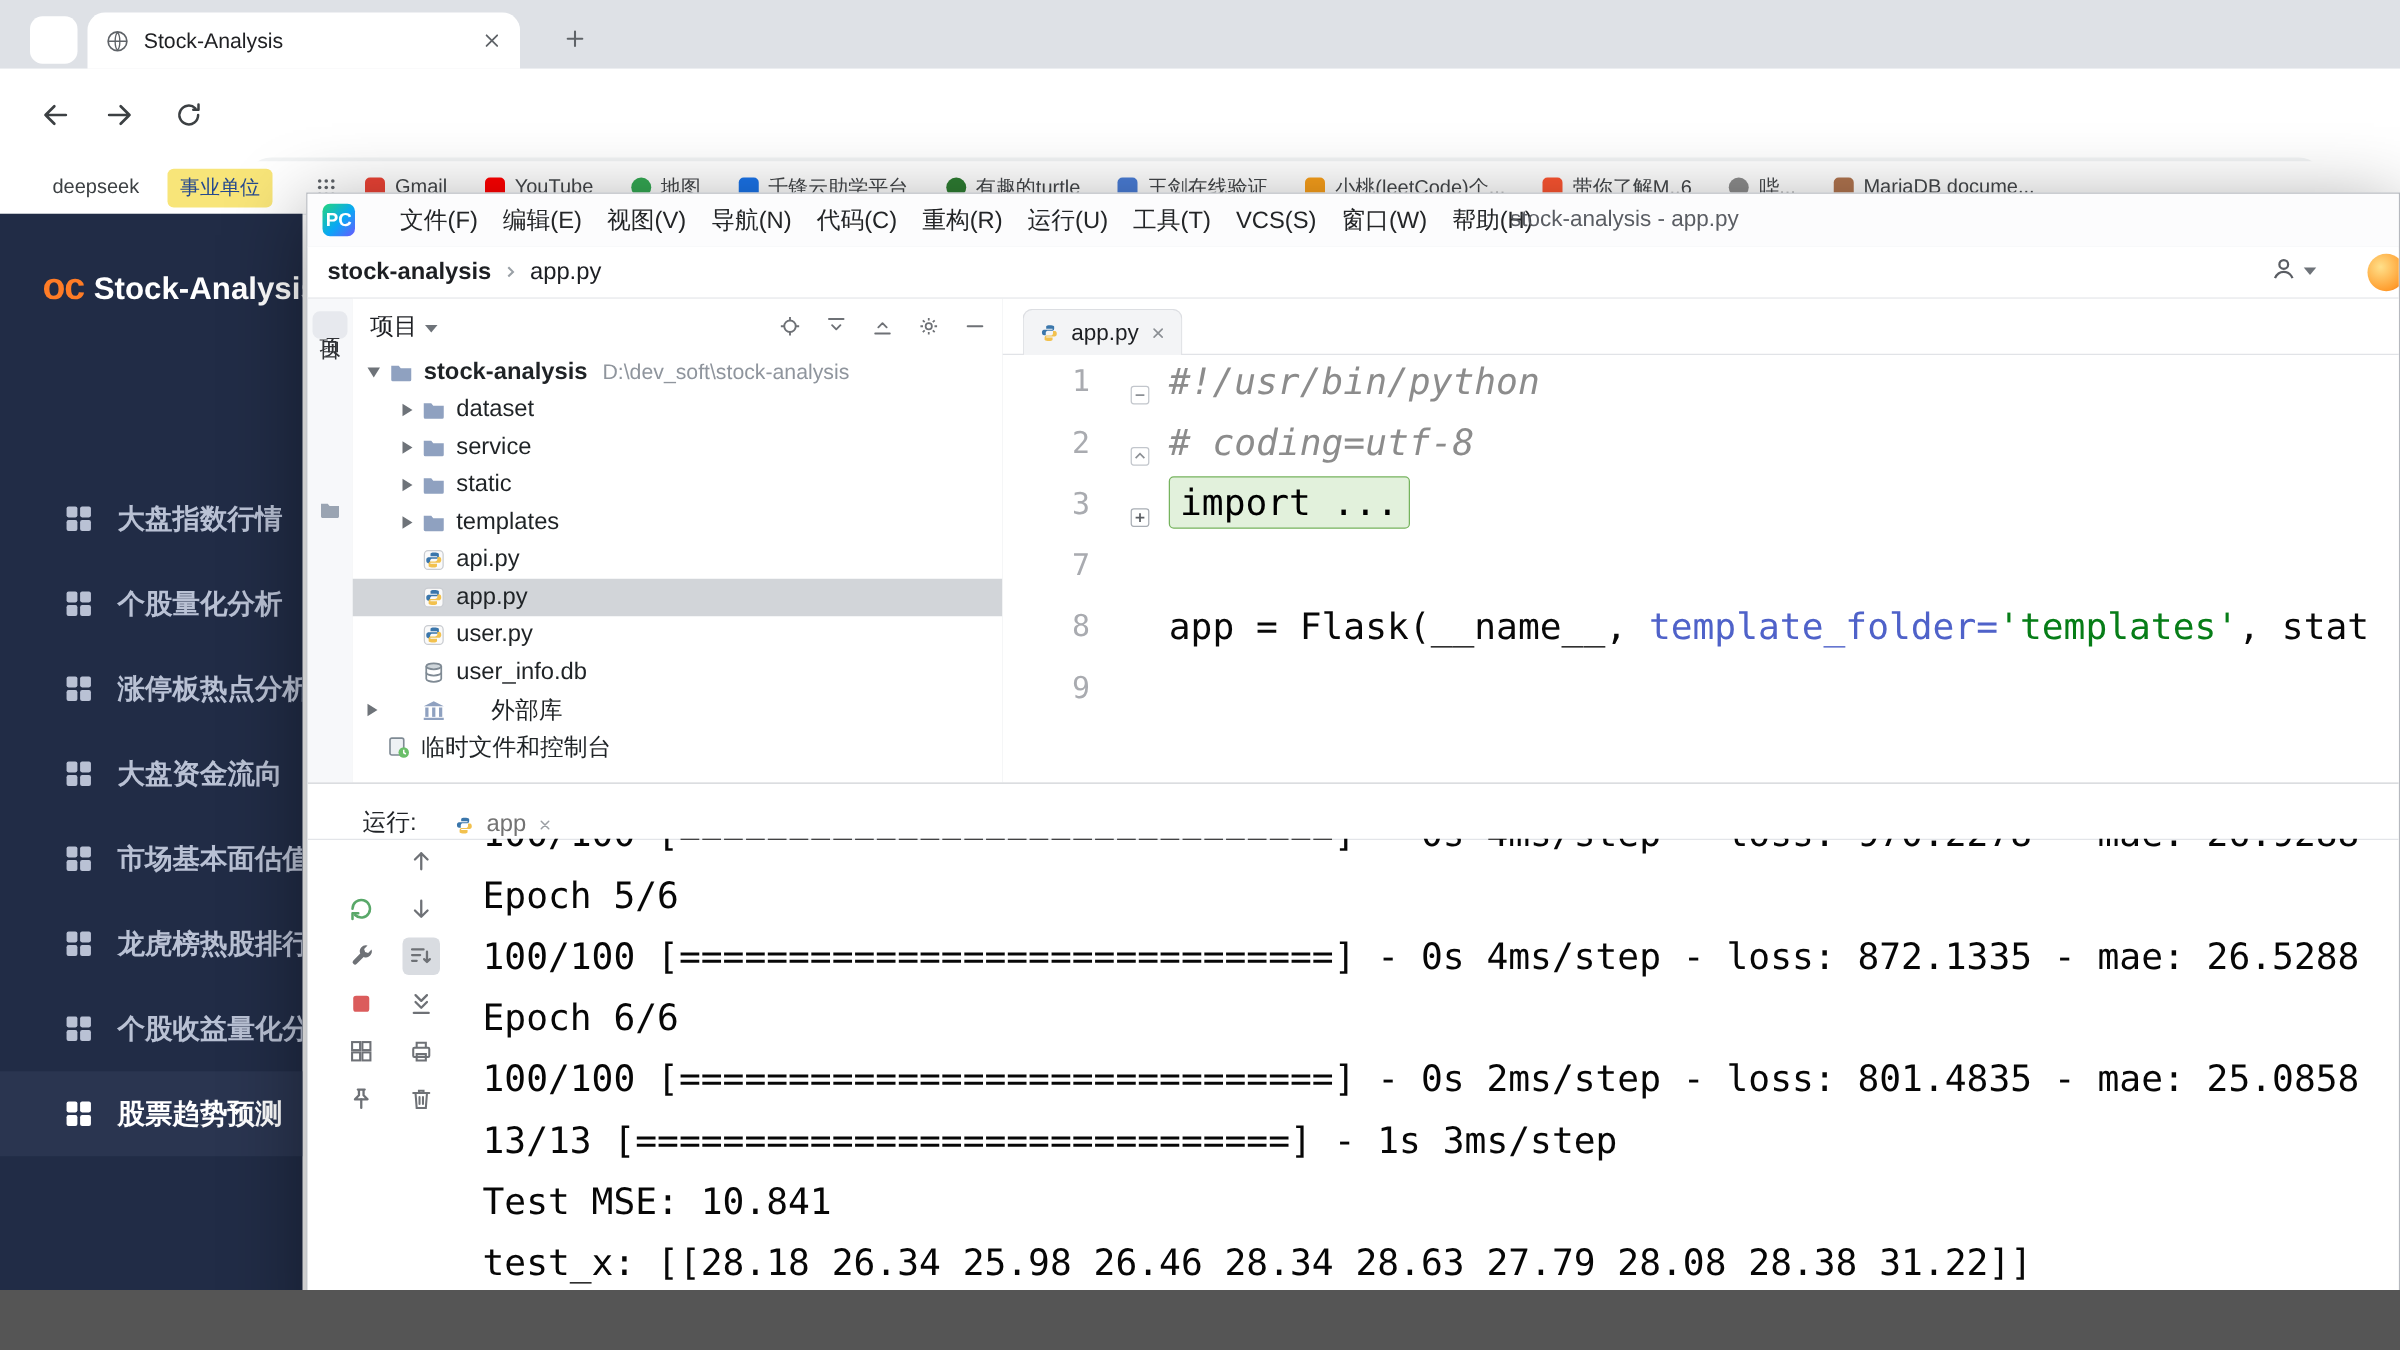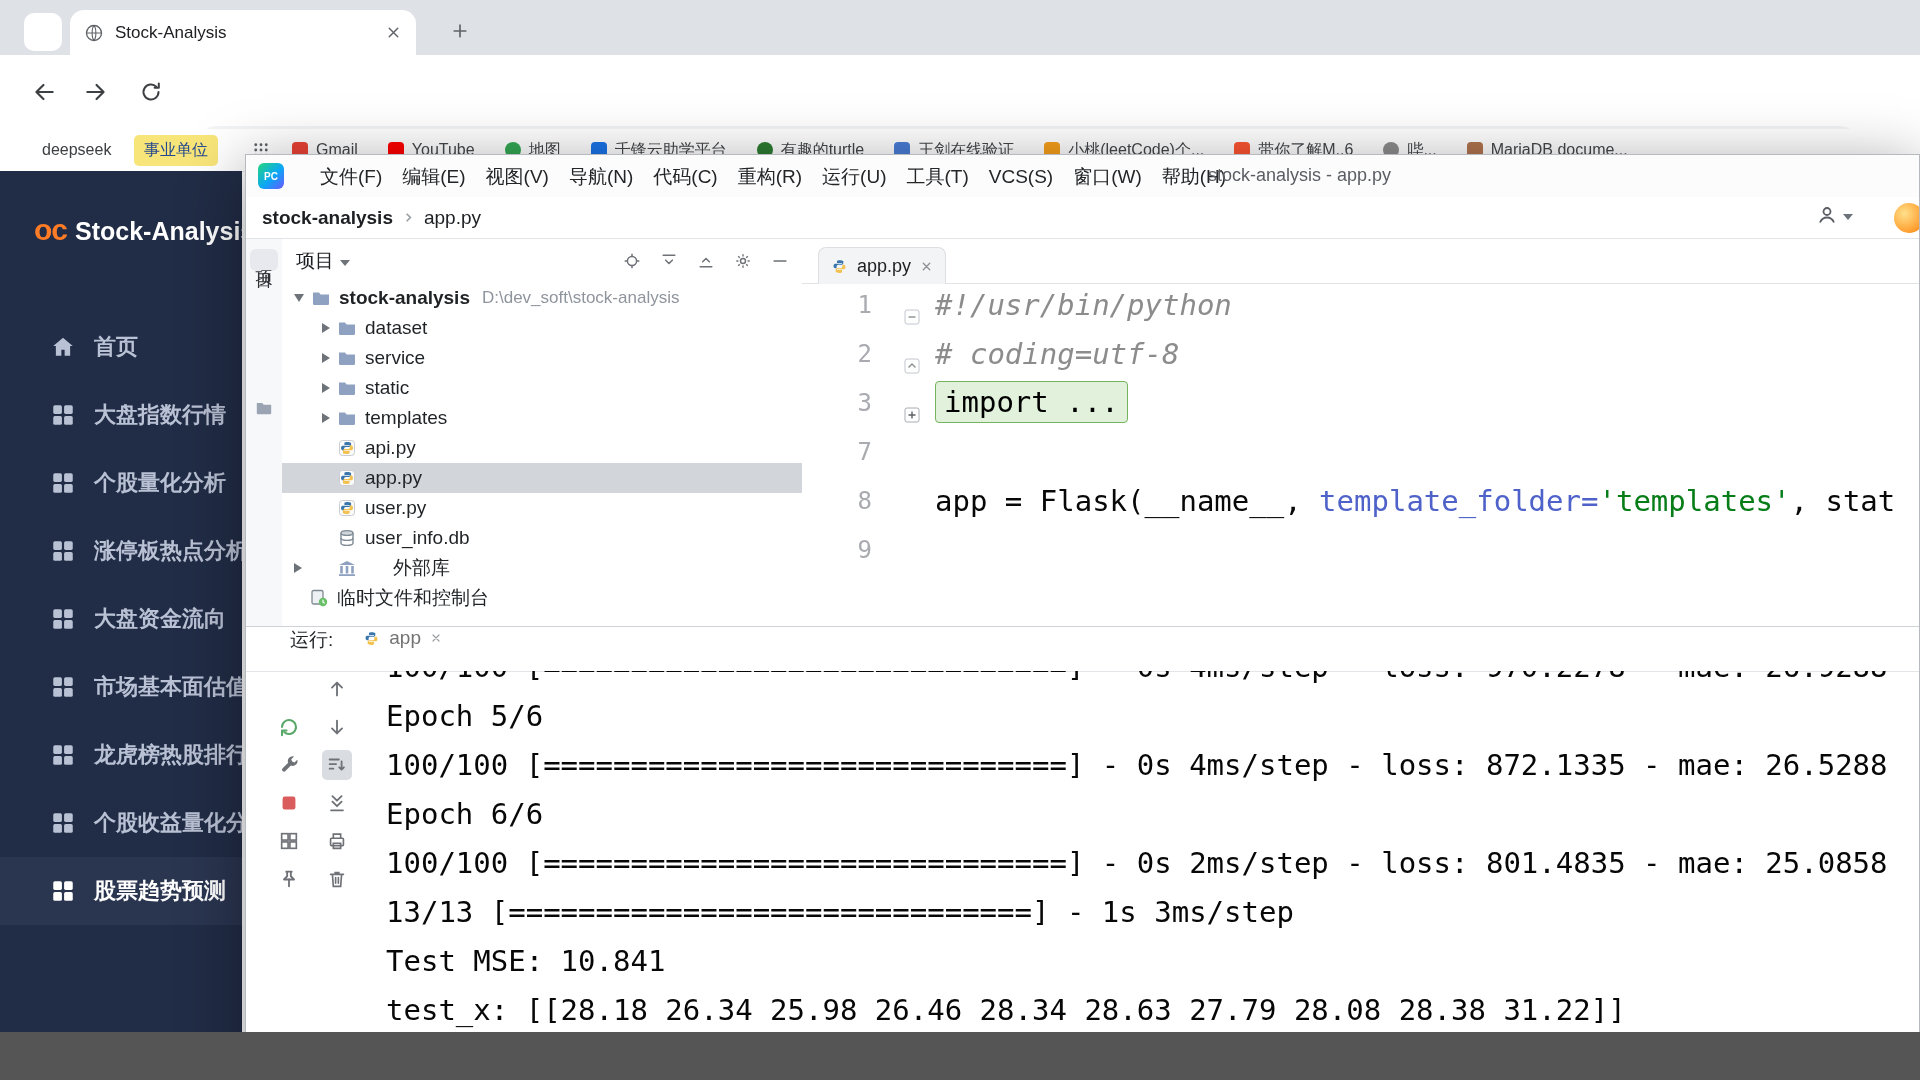--- a/index.html
+++ b/index.html
@@ -39,21 +39,21 @@
   .nav-glyph{width:26px;height:26px;flex:none;}
   .nav-label{font-size:22px;font-weight:600;margin-left:18px;color:inherit;}
 
   
   .ide{position:absolute;left:245px;top:154px;width:1675px;height:926px;background:#fff;
        border:1px solid #b6b9bf;box-sizing:border-box;box-shadow:0 12px 60px rgba(0,0,0,.40);overflow:hidden;}
   .menubar{position:absolute;left:0;top:0;width:100%;height:42px;background:#fcfcfd;border-bottom:1px solid #dadce2;
            display:flex;align-items:center;}
   .pc-logo{width:26px;height:26px;border-radius:6px;margin-left:12px;flex:none;
            background:linear-gradient(135deg,#24d67c,#0aa7f5 55%,#6b57ff);display:flex;align-items:center;justify-content:center;
-           color:#fff;font-size:10px;font-weight:700;}
+           color:#fff;font-size:15px;font-weight:700;}
   .menus{display:flex;margin-left:26px;}
   .menu-item{font-size:19px;color:#232527;padding:0 10px;line-height:41px;cursor:pointer;}
   .win-title{position:absolute;left:962px;top:0;line-height:41px;font-size:18px;color:#5a5d63;white-space:nowrap;}
   .crumbbar{position:absolute;left:0;top:42px;width:100%;height:42px;border-bottom:1px solid #e2e4e8;
             display:flex;align-items:center;padding-left:16px;box-sizing:border-box;gap:8px;background:#fff;}
   .crumb-root{font-size:19px;font-weight:700;color:#1d1f23;}
   .crumb-file{font-size:19px;color:#1d1f23;}
   .user-cluster{position:absolute;right:66px;top:48px;display:flex;align-items:center;gap:4px;}
   .avatar-circle{position:absolute;left:1648px;top:48px;width:30px;height:30px;border-radius:50%;
                  background:radial-gradient(circle at 35% 35%,#ffe08a,#ff9d2e 70%,#e8630f);}
@@ -94,21 +94,21 @@
   .codeline{position:absolute;left:133px;top:0;font-family:"DejaVu Sans Mono",monospace;font-size:29px;white-space:pre;}
   .tok-comment{color:#8c8c8c;font-style:italic;}
   .tok-plain{color:#080808;}
   .tok-param{color:#4f62c9;}
   .tok-string{color:#067d17;}
   .fold-box{display:inline-block;background:#e2f1dc;border:1px solid #76b35e;border-radius:4px;
             padding:0 8px;line-height:40px;color:#000;vertical-align:middle;margin-top:-6px;}
 
   .runpanel{position:absolute;left:0;top:471px;width:100%;height:455px;border-top:1px solid #cfd2d6;background:#fff;}
   .run-head{position:absolute;left:0;top:0;width:100%;height:44px;border-bottom:1px solid #e3e5e9;
-            display:flex;align-items:flex-start;}
+            display:flex;align-items:flex-end;}
   .run-label{font-size:19px;color:#1f2226;margin-left:44px;}
   .run-tab{display:flex;align-items:center;gap:9px;margin-left:30px;}
   .run-tab-label{font-size:19px;color:#737373;}
   .rt-ic{position:absolute;width:30px;height:30px;display:flex;align-items:center;justify-content:center;border-radius:5px;}
   .rt-ic.pressed{background:#d9dce1;}
   .console{position:absolute;left:140px;top:44px;right:0;bottom:0;overflow:hidden;}
   .cline{position:absolute;left:0;height:49px;line-height:49px;font-family:"DejaVu Sans Mono",monospace;
          font-size:29px;color:#070707;white-space:pre;}
 
   .watermark{position:absolute;left:1382px;top:1030px;font-size:30px;color:#c6c6c6;font-weight:500;
@@ -235,26 +235,20 @@
     </div>
   </div>
 
   <div class="sidebar">
     <div class="sb-photo"></div>
     <div class="logo-row">
       <span class="logo-mark">oc</span>
       <span class="logo-text">Stock-Analysis</span>
     </div>
 
-    <div class="nav-item" style="top:142px;">
-      <span class="nav-glyph"><svg width="26" height="26" viewBox="0 0 24 24" fill="currentColor">
-            <path d="M12 3.5L3 11h2.4v9h5.1v-5.4h3v5.4h5.1v-9H21z"></path>
-          </svg></span>
-      <span class="nav-label">首页</span>
-    </div>
     <div class="nav-item" style="top:210px;">
       <span class="nav-glyph"><svg width="26" height="26" viewBox="0 0 24 24" fill="currentColor">
             <rect x="3" y="3" width="8" height="8" rx="1.5"></rect>
             <rect x="13" y="3" width="8" height="8" rx="1.5"></rect>
             <rect x="3" y="13" width="8" height="8" rx="1.5"></rect>
             <rect x="13" y="13" width="8" height="8" rx="1.5"></rect>
           </svg></span>
       <span class="nav-label">大盘指数行情</span>
     </div>
     <div class="nav-item" style="top:278px;">

